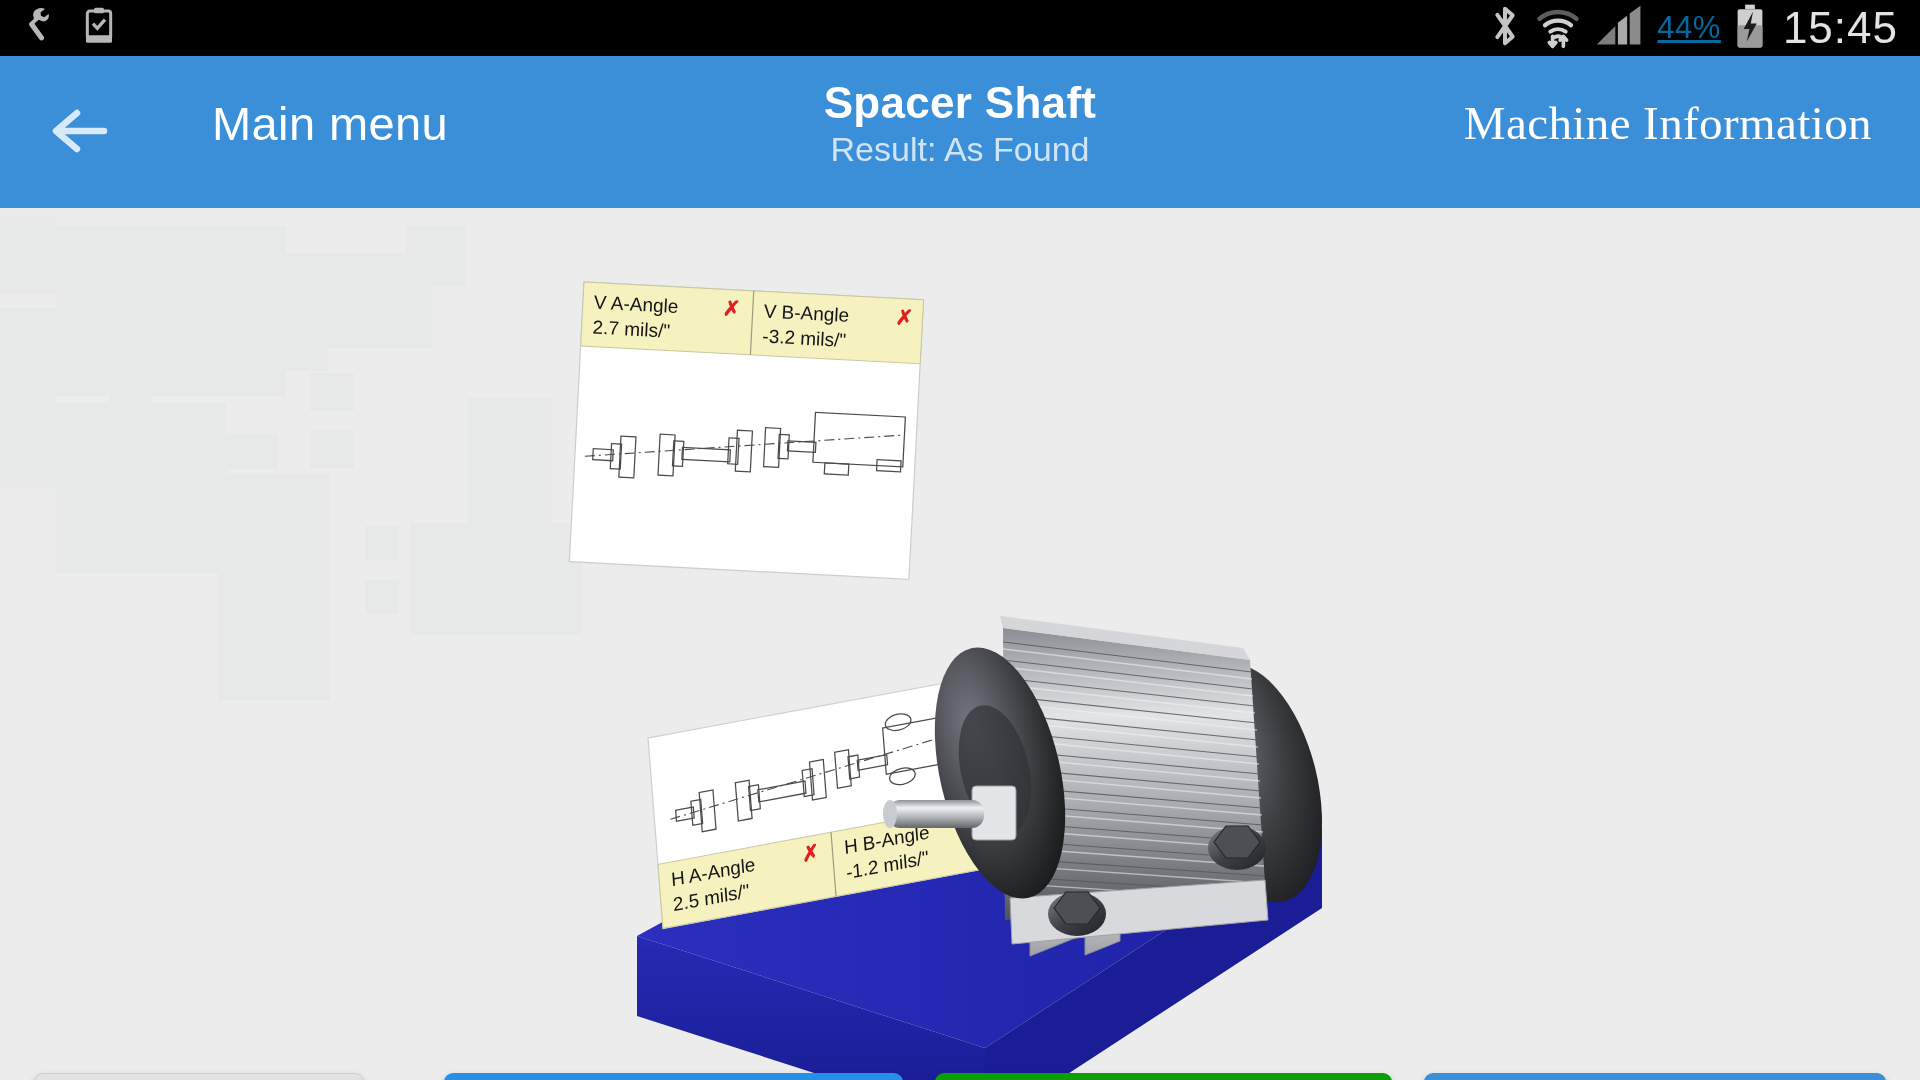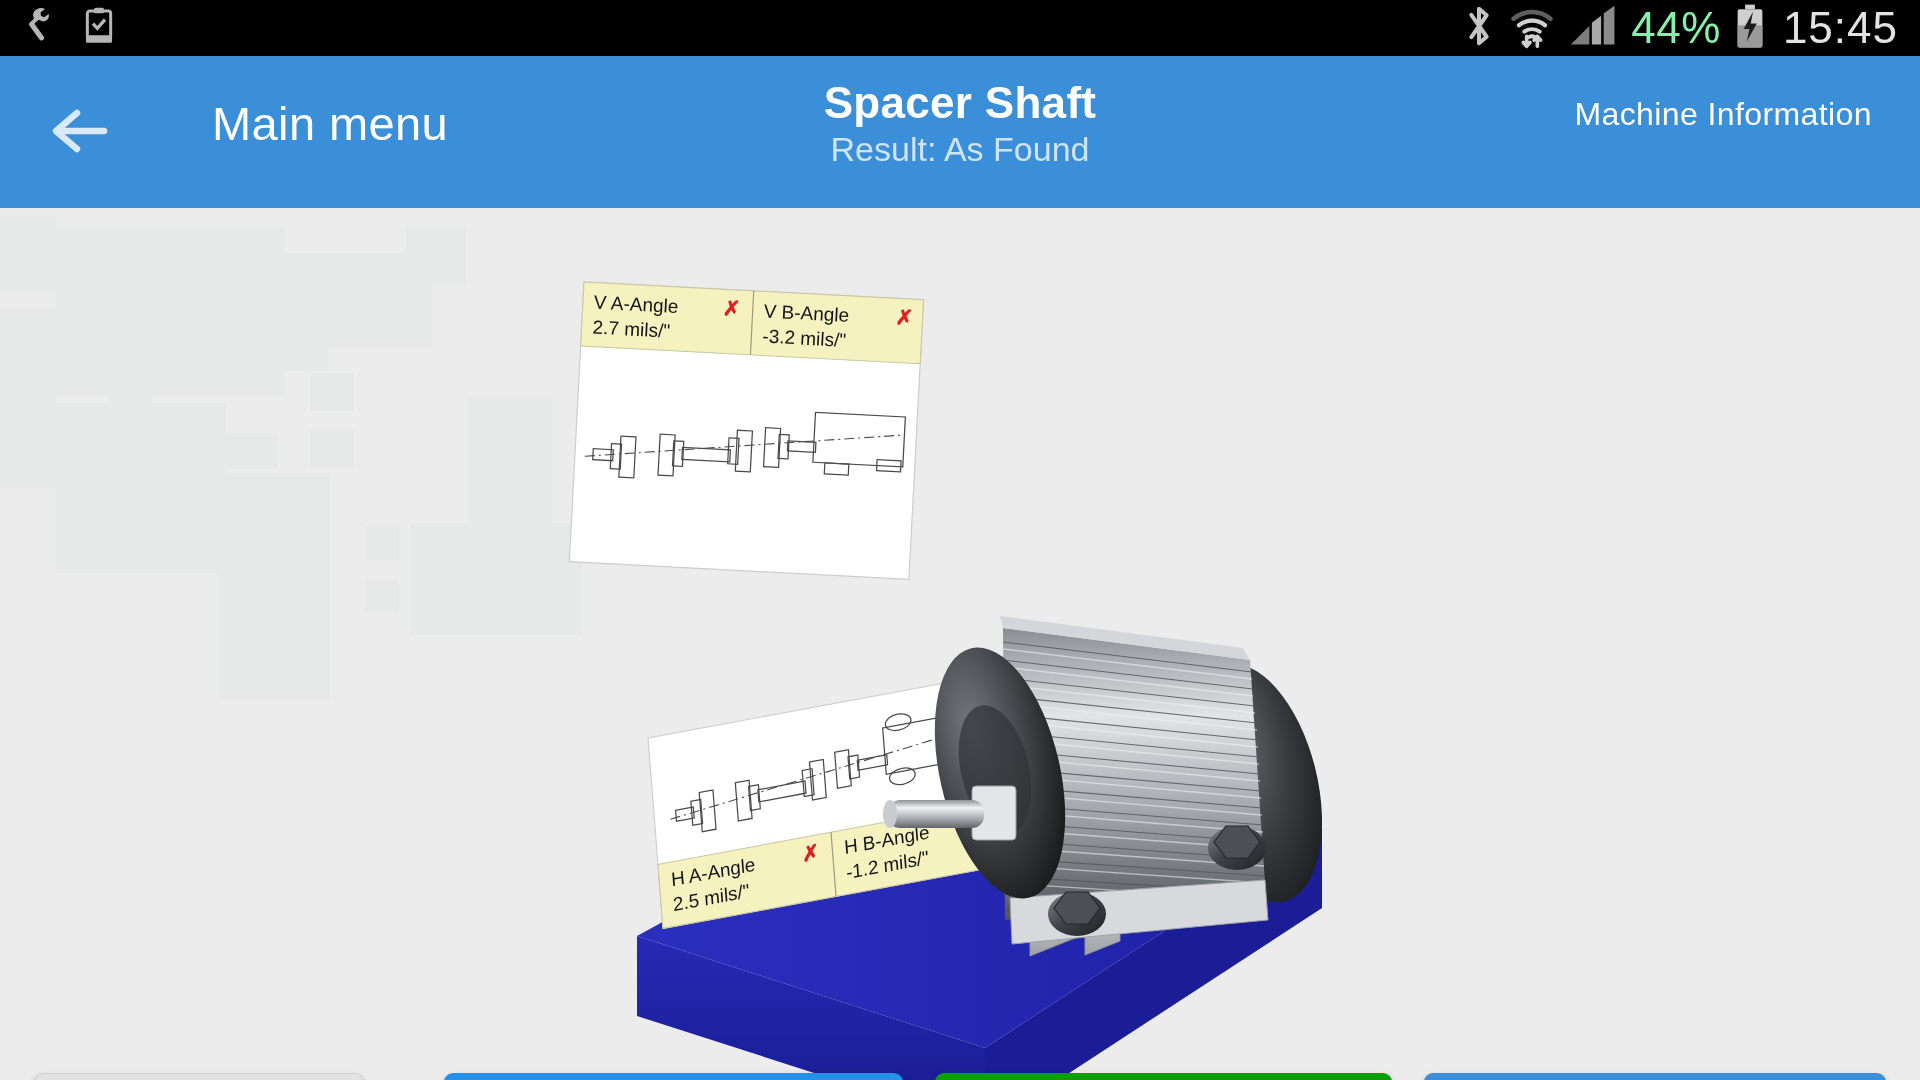--- a/index.html
+++ b/index.html
@@ -14,22 +14,22 @@
   #status-bar{
     position:absolute; left:0; top:0; width:1920px; height:56px;
     background:#000; display:flex; align-items:center;
   }
   #status-left{ display:flex; align-items:center; gap:18px; padding-left:26px; }
   #status-right{
     margin-left:auto; display:flex; align-items:center; gap:14px; padding-right:22px;
   }
   .sb-icon{ display:block; }
   #battery-pct{
-    color:#86efac; font-size:44px; letter-spacing:.5px;
-    font-family:"Liberation Sans", sans-serif; font-weight:300;
+    color:#0369a1; font-size:31px; letter-spacing:.5px;
+    font-family:"Liberation Sans", sans-serif; font-weight:300;text-decoration:underline;
   }
   #clock{
     color:#e3e3e3; font-size:44px; letter-spacing:1px; margin-left:4px;
     font-family:"Liberation Sans", sans-serif; font-weight:300;
   }
 
   
   #header{
     position:absolute; left:0; top:56px; width:1920px; height:152px;
     background:#3b8ed8;
@@ -49,22 +49,22 @@
   #title-main{
     margin-top:22px; color:#ffffff; font-size:44px; font-weight:bold;
     font-family:"Liberation Sans", sans-serif; letter-spacing:.3px;
   }
   #title-sub{
     margin-top:2px; color:#cfe4f7; font-size:34px; font-weight:normal;
     font-family:"Liberation Sans", sans-serif;
   }
   #header-right{
     position:absolute; right:48px; top:40px;
-    color:#fff; font-size:32px; font-weight:300;
-    font-family:Liberation Sans, sans-serif; letter-spacing:.4px;
+    color:#fff; font-size:47px; font-weight:300;
+    font-family:Liberation Serif, serif; letter-spacing:.4px;
   }
 
   
   #content{
     position:absolute; left:0; top:208px; width:1920px; height:872px;
     background:#ececec; overflow:hidden;
   }
   
   #watermark{
     position:absolute; left:0; top:0; width:760px; height:520px; opacity:.55;

